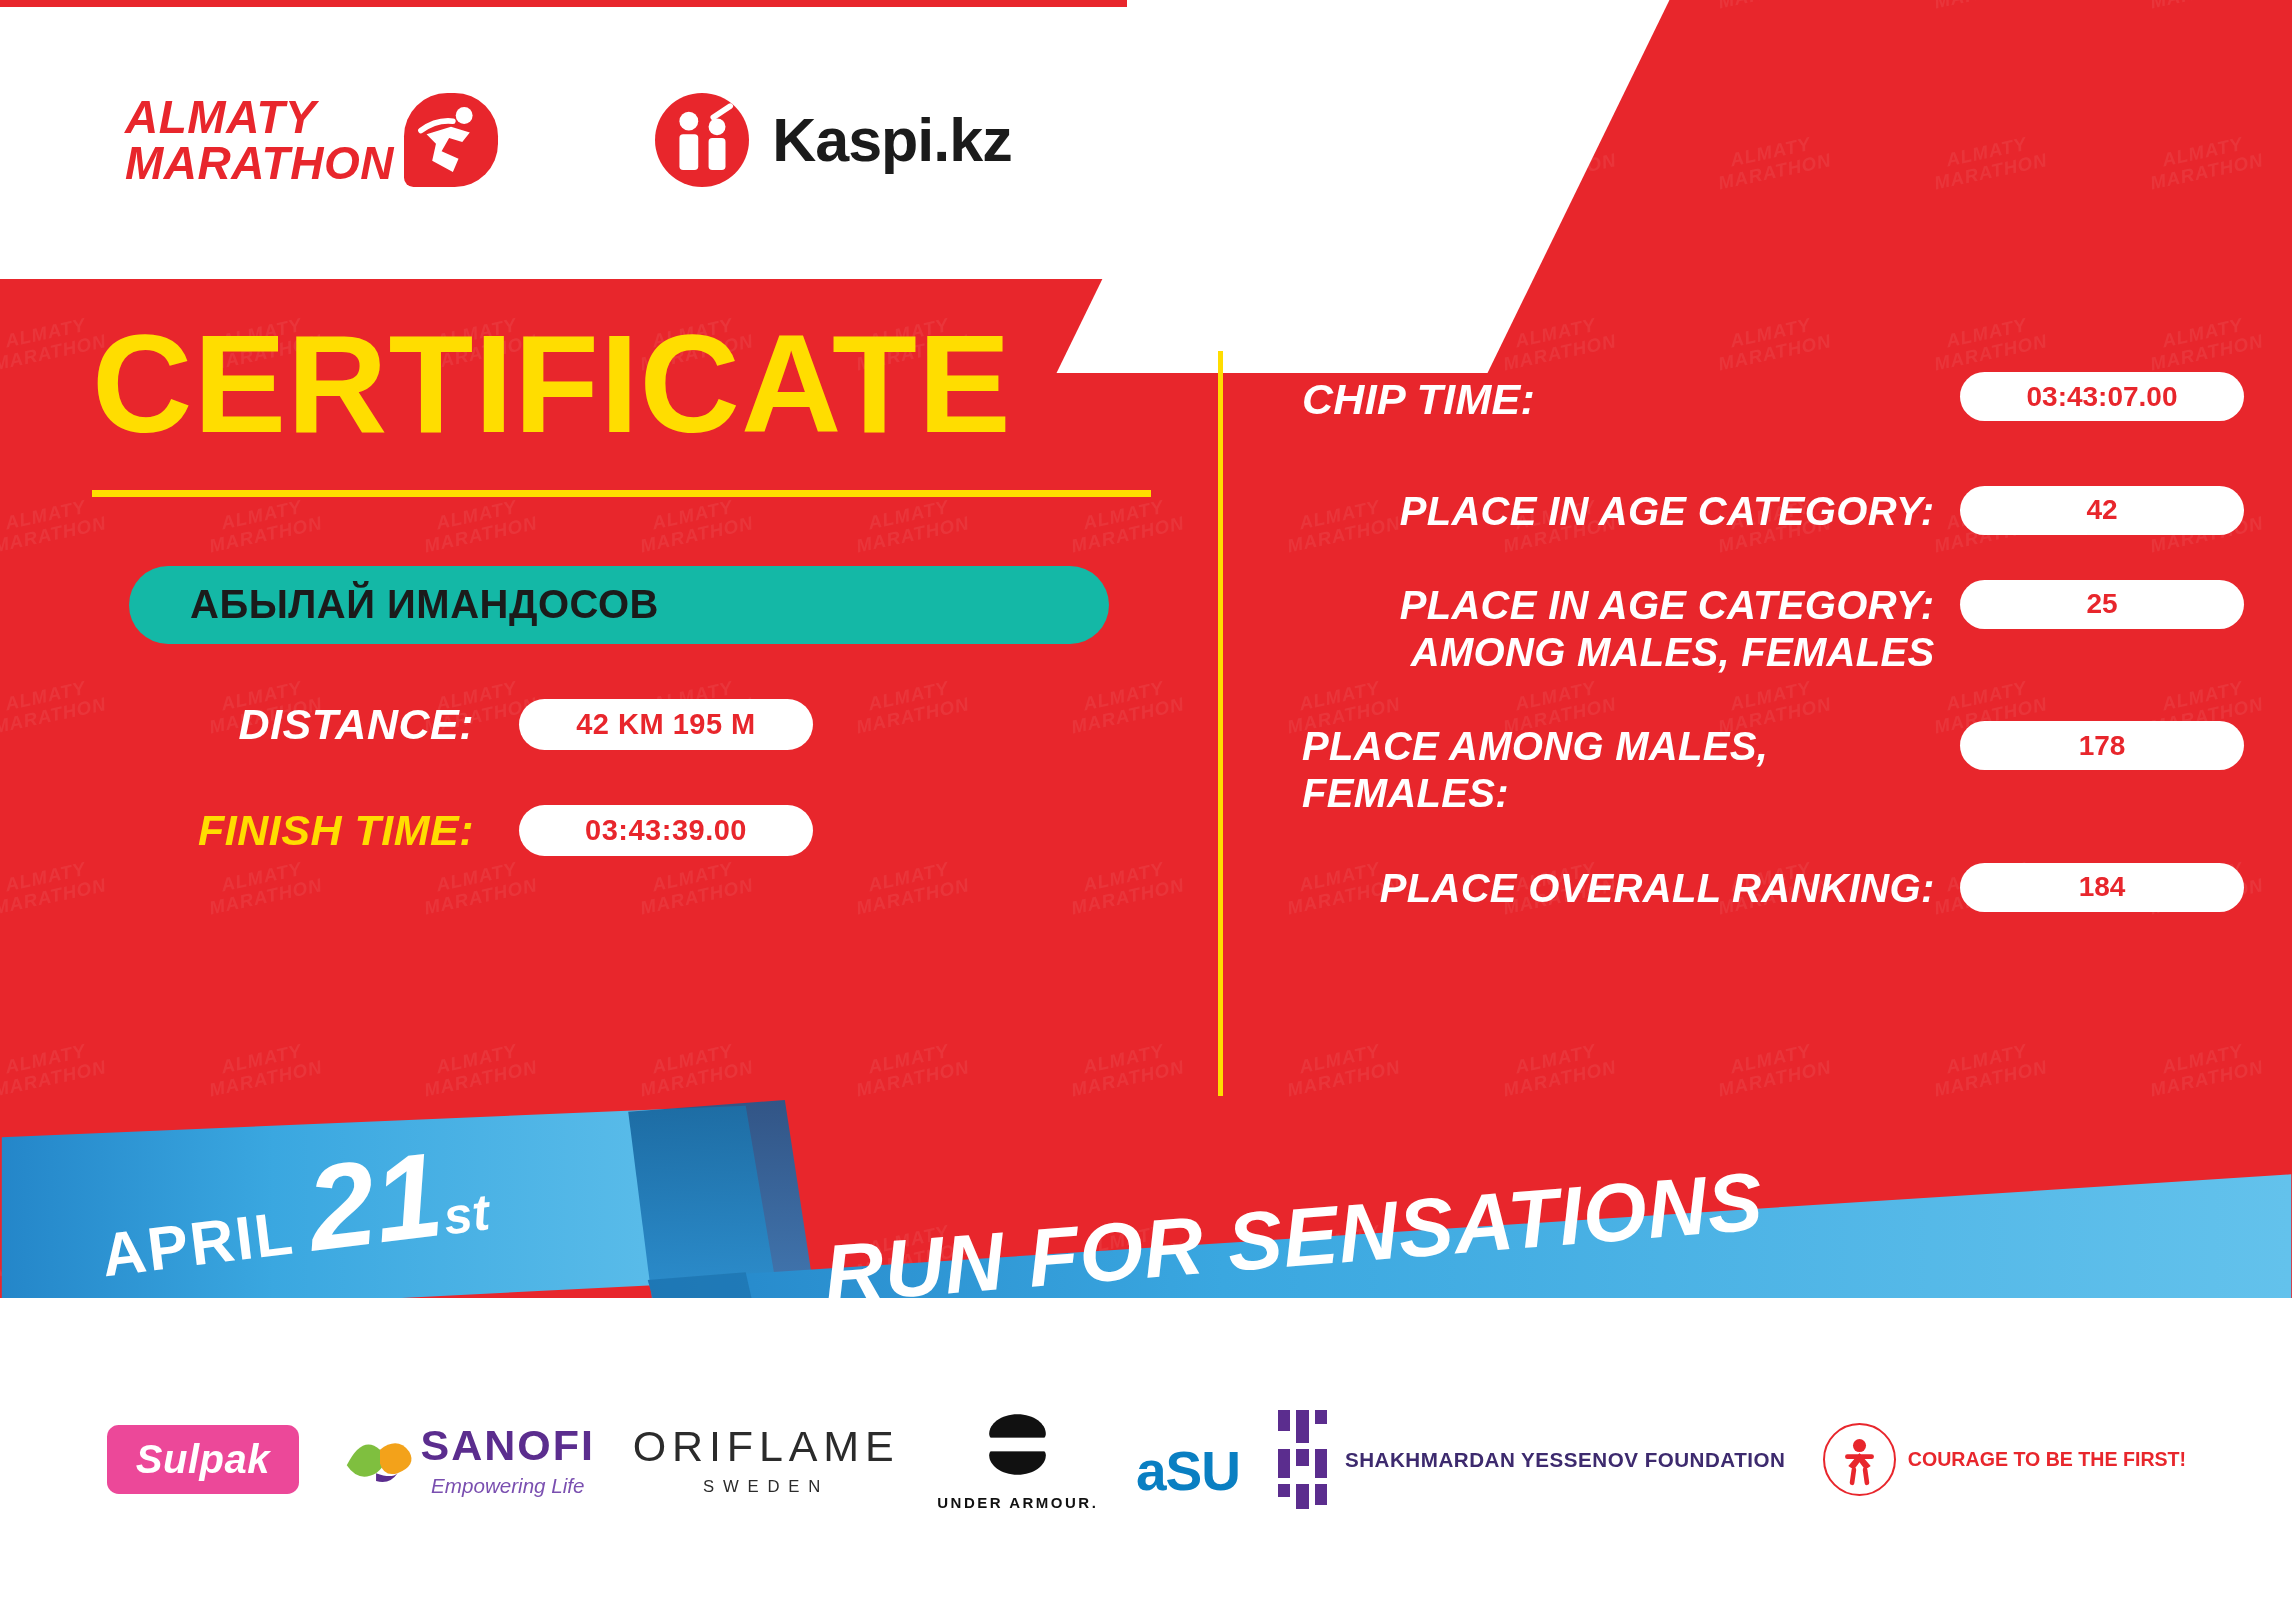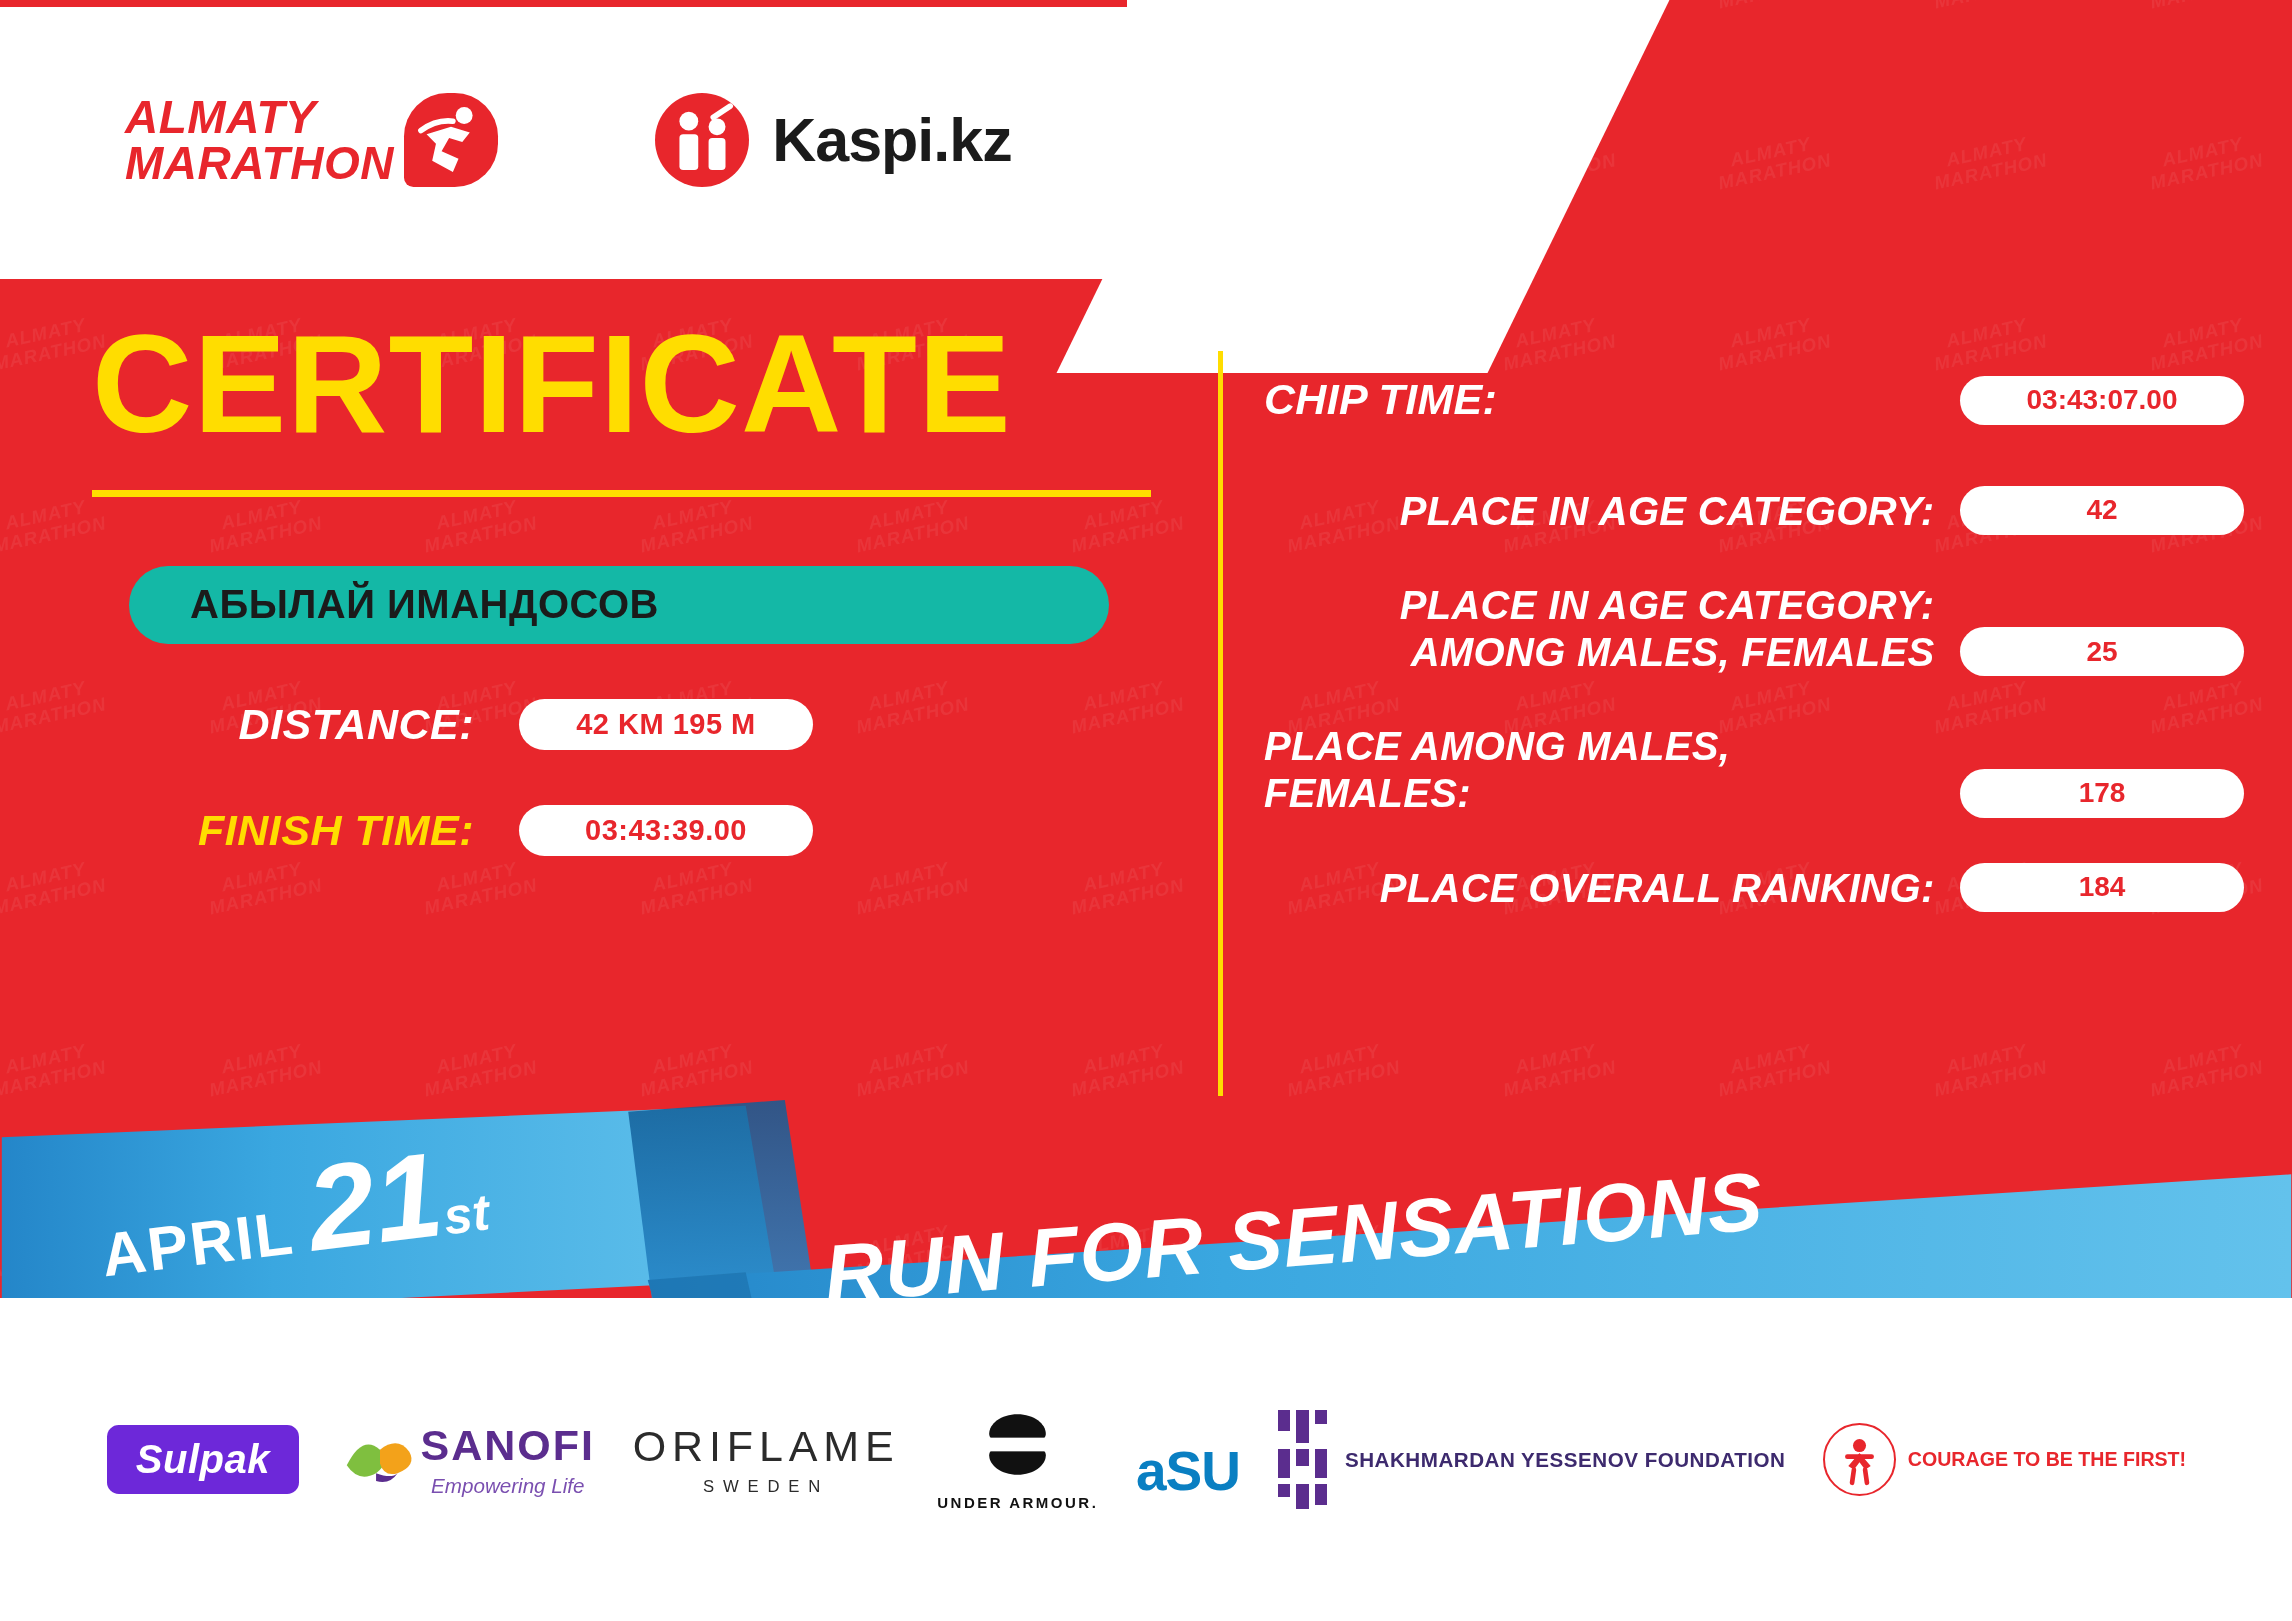--- a/index.html
+++ b/index.html
@@ -182,22 +182,23 @@
 
   
   .right-col {
     position: absolute;
     left: 1264px; top: 372px;
     width: 980px;
     z-index: 6;
   }
   .stat-row {
     display: flex;
-    align-items: flex-end;
+    align-items: flex-start;
     margin-bottom: 45px;
+    margin-left: 38px;
   }
   .stat-label {
     flex: 1;
     color: #ffffff;
     font-size: 40px;
     font-weight: bold;
     font-style: italic;
     line-height: 1.18;
     letter-spacing: 0.3px;
     padding-top: 2px;
@@ -265,21 +266,21 @@
     background: #ffffff;
     z-index: 10;
     display: flex;
     align-items: center;
     justify-content: space-around;
     padding: 0 88px;
   }
   .sp { display: flex; align-items: center; justify-content: center; }
 
   .sp-sulpak {
-    background: #6d28d9;
+    background: #ec4899;
     color: #ffffff;
     font-size: 40px;
     font-weight: bold;
     font-style: italic;
     padding: 11.8px 29px;
     border-radius: 11.8px;
     letter-spacing: 0.5px;
   }
   .sp-sanofi { text-align: center; }
   .sp-sanofi .nm {

